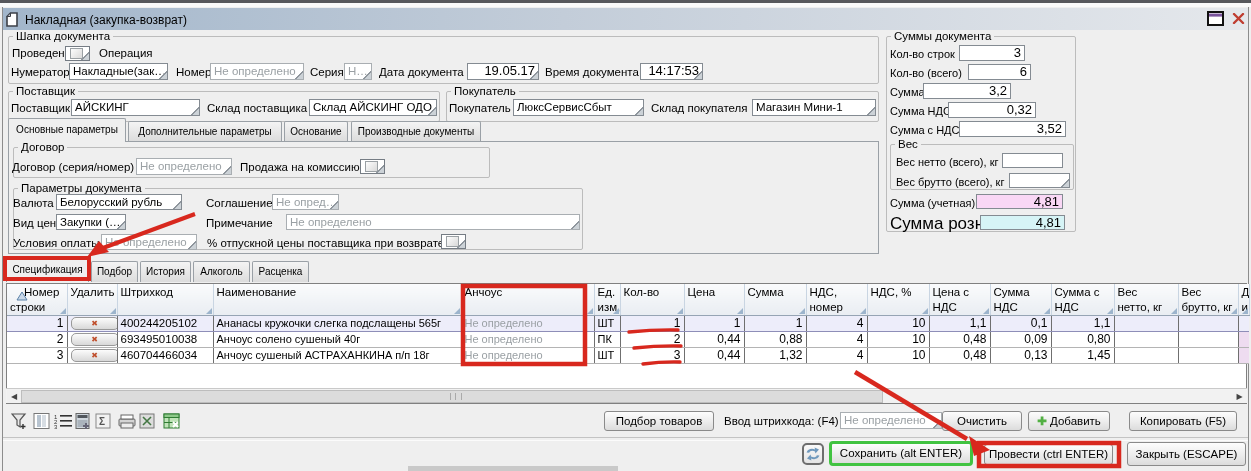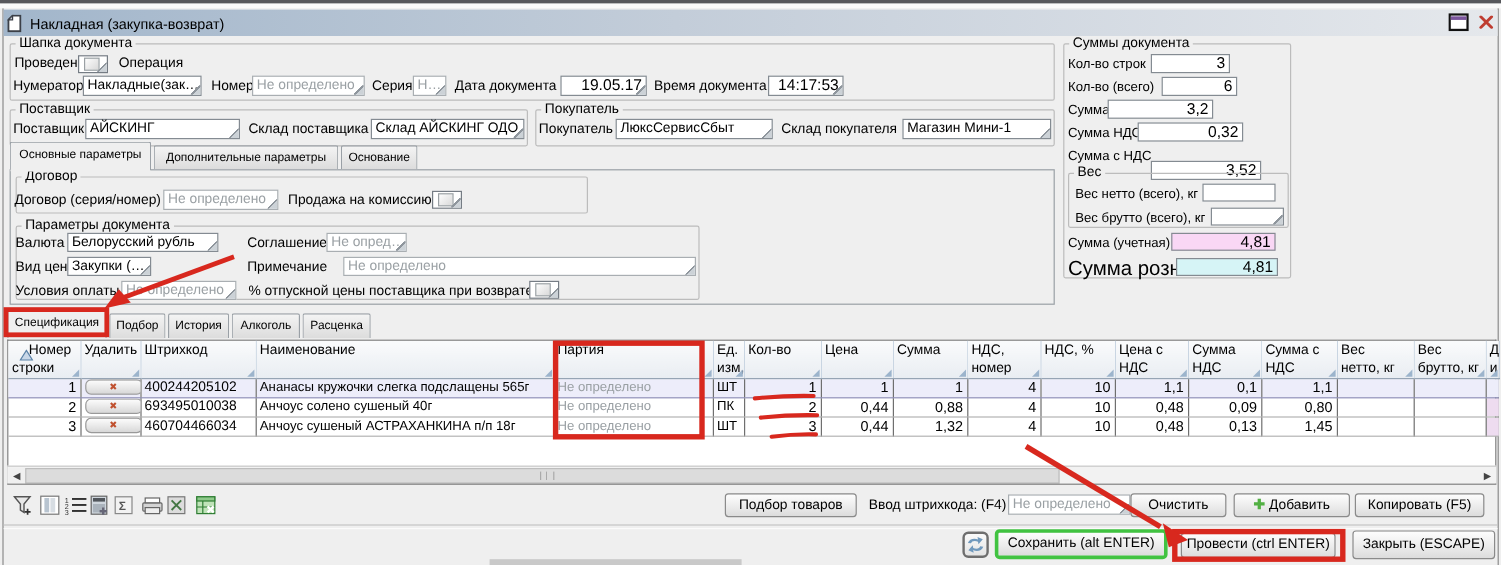--- a/index.html
+++ b/index.html
@@ -92,20 +92,21 @@
   <div class="glab" style="left:451px;top:85px">Покупатель</div>
   <div class="lbl" style="left:449px;top:101px">Покупатель</div>
   <div class="inp fold" style="left:513px;top:99px;width:131px;height:17px">ЛюксСервисСбыт</div>
   <div class="lbl" style="left:651px;top:101px">Склад покупателя</div>
   <div class="inp fold" style="left:752px;top:99px;width:124px;height:17px">Магазин Мини-1</div>
 
   <div class="abs" style="left:8px;top:141px;width:871px;height:113px;border:1px solid #9aa0a6;box-sizing:border-box;background:#efefef"></div>
   <div class="tab act" style="left:8px;top:118px;width:118px;height:24px;line-height:22px">Основные параметры</div>
   <div class="tab" style="left:128px;top:121px;width:154px;height:20px">Дополнительные параметры</div>
   <div class="tab" style="left:284px;top:121px;width:64px;height:20px">Основание</div>
+  <div class="tab" style="left:351px;top:121px;width:130px;height:20px">Производные документы</div>
   <div class="abs" style="left:9px;top:141px;width:116px;height:2px;background:#efefef;z-index:6"></div>
 
   <div class="grp" style="left:13px;top:147px;width:477px;height:31px"></div>
   <div class="glab" style="left:18px;top:141px">Договор</div>
   <div class="lbl" style="left:12px;top:160px">Договор (серия/номер)</div>
   <div class="inp dis fold" style="left:136px;top:158px;width:96px;height:17px">Не определено</div>
   <div class="lbl" style="left:240px;top:160px">Продажа на комиссию</div>
   <div class="cb fold" style="left:360px;top:159px">
       <span class="cbi"></span>
     </div>
@@ -131,21 +132,21 @@
   <div class="glab" style="left:891px;top:30px">Суммы документа</div>
   <div class="lbl" style="left:890px;top:47px;font-size:11px">Кол-во строк</div>
   <div class="inp num" style="left:959px;top:45px;width:66px;height:16px">3</div>
   <div class="lbl" style="left:890px;top:66px;font-size:11px">Кол-во (всего)</div>
   <div class="inp num" style="left:968px;top:64px;width:63px;height:16px">6</div>
   <div class="lbl" style="left:890px;top:85px;font-size:11px">Сумма</div>
   <div class="inp num" style="left:923px;top:83px;width:88px;height:16px">3,2</div>
   <div class="lbl" style="left:890px;top:104px;font-size:11px">Сумма НДС</div>
   <div class="inp num" style="left:948px;top:102px;width:88px;height:16px">0,32</div>
   <div class="lbl" style="left:890px;top:123px;font-size:11px">Сумма с НДС</div>
-  <div class="inp num" style="left:959px;top:134px;width:92px;height:16px">3,52</div>
+  <div class="inp num" style="left:959px;top:121px;width:107px;height:16px">3,52</div>
   <div class="grp" style="left:890px;top:144px;width:184px;height:46px"></div>
   <div class="glab" style="left:895px;top:138px">Вес</div>
   <div class="lbl" style="left:896px;top:155px;font-size:11px">Вес нетто (всего), кг</div>
   <div class="inp" style="left:1002px;top:153px;width:61px;height:15px"></div>
   <div class="lbl" style="left:896px;top:175px;font-size:11px">Вес брутто (всего), кг</div>
   <div class="inp fold" style="left:1009px;top:173px;width:61px;height:15px"></div>
   <div class="lbl" style="left:890px;top:196px;font-size:11px">Сумма (учетная)</div>
   <div class="inp num" style="left:976px;top:194px;width:87px;height:15px;background:#f9d7f5">4,81</div>
   <div class="lbl" style="left:890px;top:217px;font-size:17px">Сумма розничная</div>
   <div class="inp num" style="left:980px;top:215px;width:85px;height:15px;background:#d6f4f6">4,81</div>
@@ -187,21 +188,21 @@
       <th>
               <div class="hh">Удалить</div>
             </th>
             <th>
               <div class="hh">Штрихкод</div>
             </th>
             <th>
               <div class="hh">Наименование</div>
             </th>
             <th>
-              <div class="hh">Партия</div>
+              <div class="hh">Анчоус</div>
             </th>
       <th style="text-align:left">
               <div class="hh">Ед. изм,</div>
             </th>
             <th>
               <div class="hh">Кол-во</div>
             </th>
             <th>
               <div class="hh">Цена</div>
             </th>
@@ -335,21 +336,21 @@
 
     <rect x="153" y="2" width="15" height="14" fill="#bfe3b8" stroke="#2f7d33"></rect>
     <rect x="153" y="2" width="15" height="3.5" fill="#8ec98a" stroke="#2f7d33"></rect>
     <path d="M158 5.5 v10.5 M153 10.5 h15" stroke="#2f7d33"></path>
     <path d="M162 10 l5 5 M167 10 l-5 5" stroke="#fff" stroke-width="2"></path>
   </svg>
   <div class="btn" style="left:604px;top:411px;width:110px;height:20px;line-height:18px">Подбор товаров</div>
   <div class="lbl" style="left:724px;top:414px">Ввод штрихкода: (F4)</div>
   <div class="inp dis fold" style="left:840px;top:412px;width:102px;height:17px">Не определено</div>
   <div class="btn" style="left:942px;top:411px;width:80px;height:20px;line-height:18px">Очистить</div>
-  <div class="btn" style="left:1028px;top:411px;width:97px;height:20px;line-height:18px"><span style="color:#52b043;font-weight:bold">✚ </span>Добавить</div>
+  <div class="btn" style="left:1028px;top:411px;width:82px;height:20px;line-height:18px"><span style="color:#52b043;font-weight:bold">✚ </span>Добавить</div>
   <div class="btn" style="left:1129px;top:411px;width:108px;height:20px;line-height:18px">Копировать (F5)</div>
 
   <div class="abs" style="left:3px;top:437px;width:1245px;height:2px;border-top:1px solid #c3c3c3;border-bottom:1px solid #fbfbfb"></div>
 
   <div class="abs" style="left:802px;top:443px;width:22px;height:22px;border:2px solid #6e6e6e;border-radius:5px;box-sizing:border-box;background:linear-gradient(#fafafa,#e4e4e4)">
     <svg width="16" height="16" viewBox="0 0 16 16" style="margin:1px">
       <path d="M1.6 6.4 C2.6 3 7 2 10 3.6 L9.6 1.4 L14 3.4 L10.4 7.6 L10 5.4 C7.6 4.2 4.6 4.6 4.2 6.8 Z" fill="#7099bd"></path>
       <path d="M14.4 9.6 C13.4 13 9 14 6 12.4 L6.4 14.6 L2 12.6 L5.6 8.4 L6 10.6 C8.4 11.8 11.4 11.4 11.8 9.2 Z" fill="#7099bd"></path>
     </svg>
   </div>

